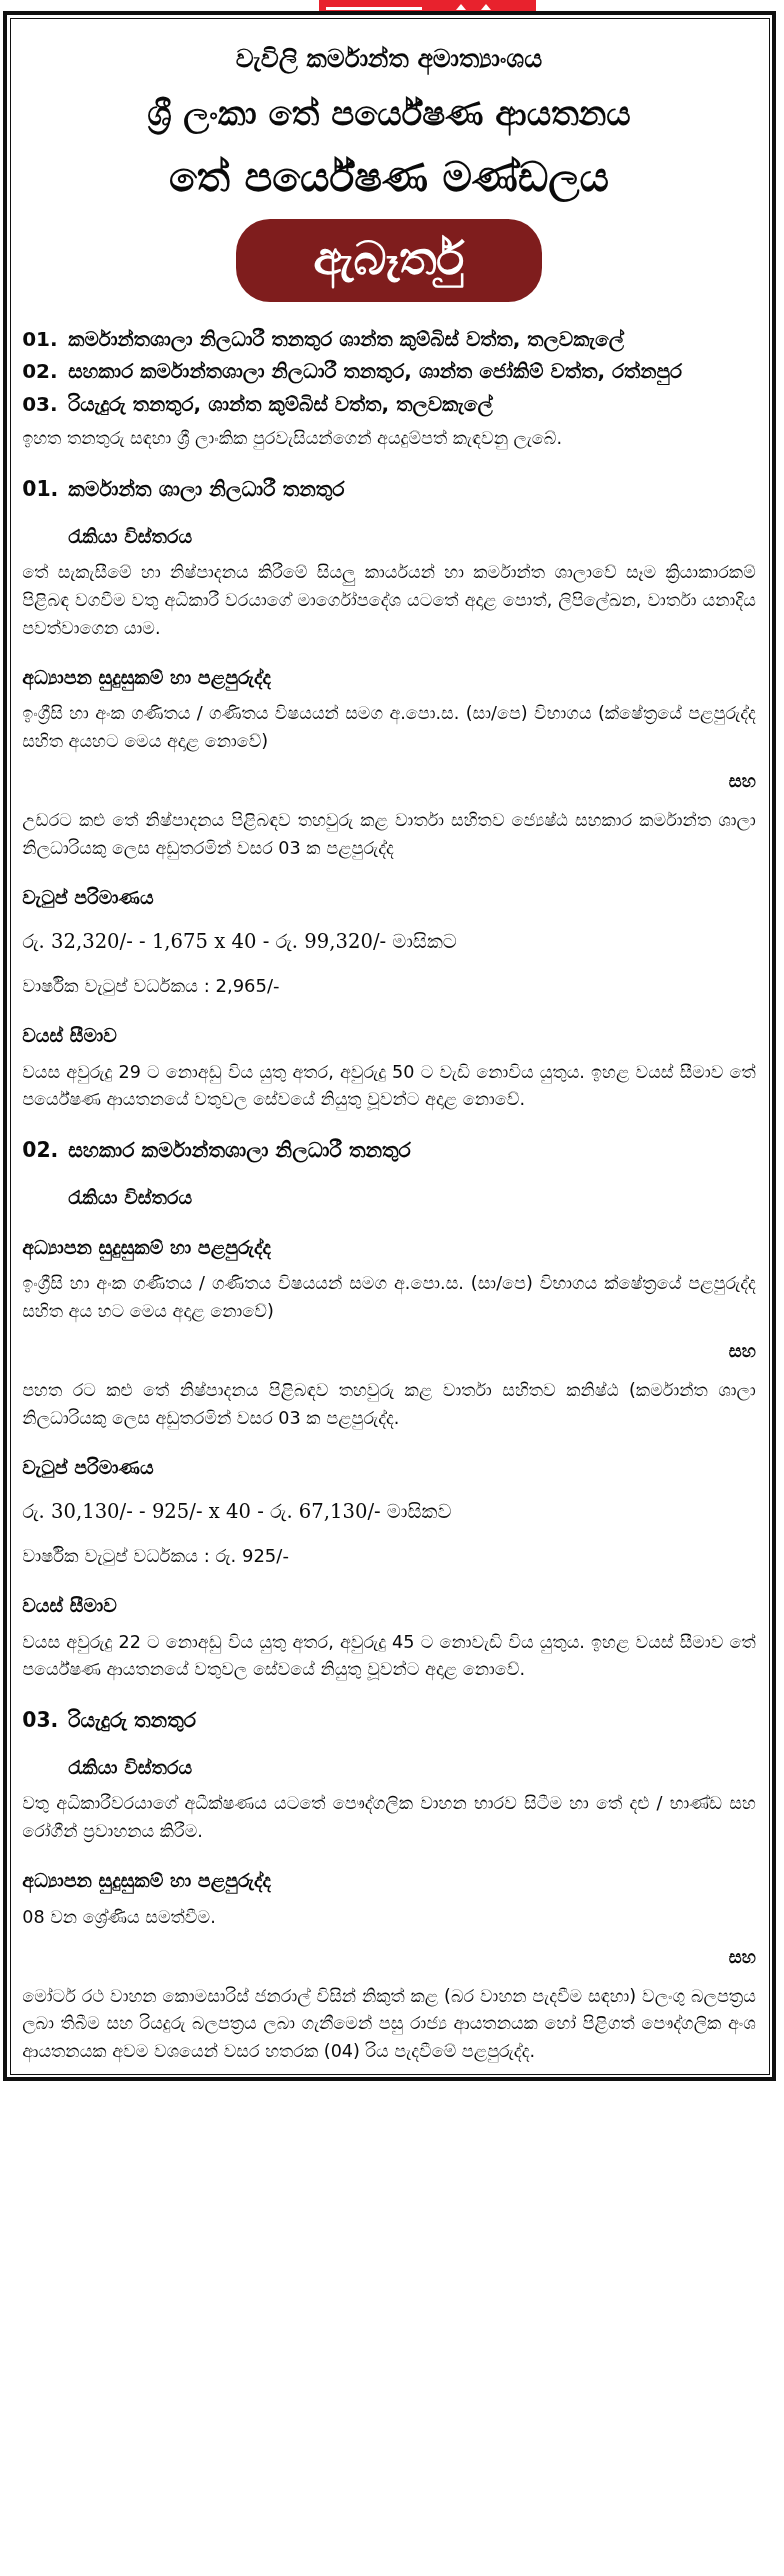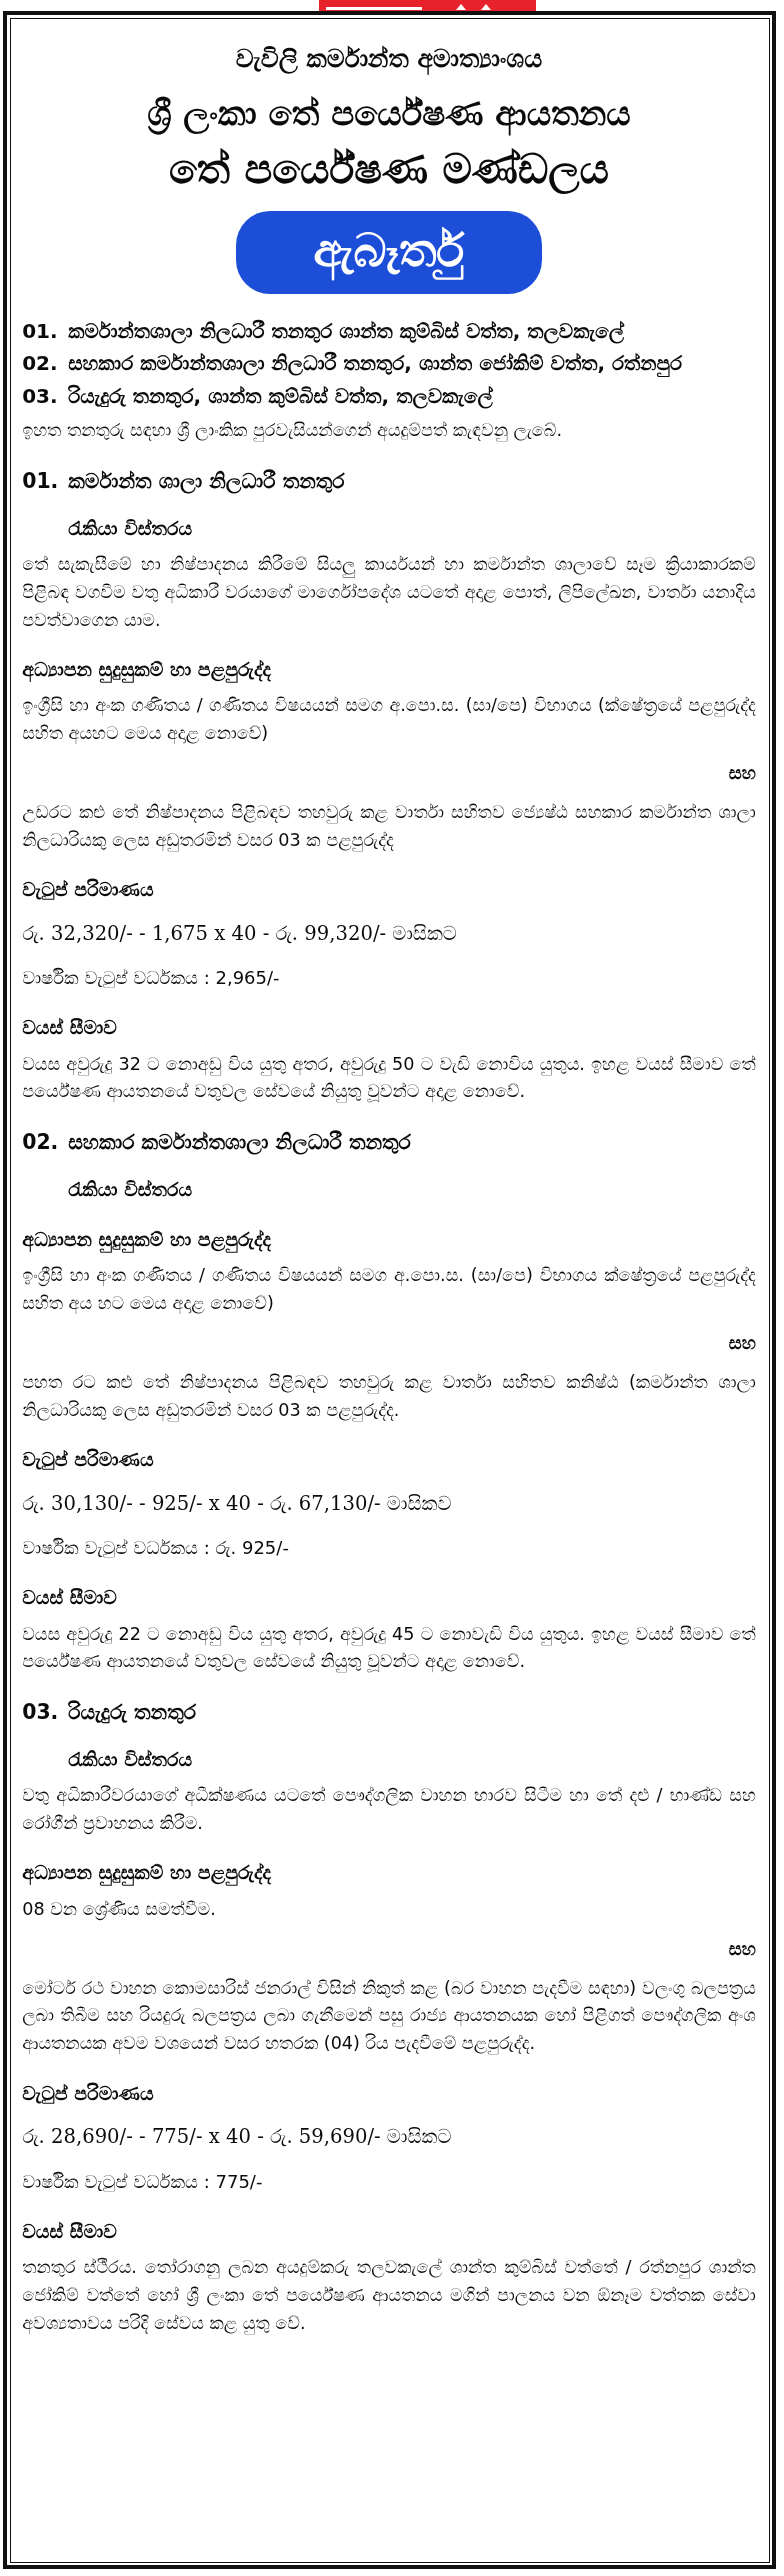--- a/index.html
+++ b/index.html
@@ -17,34 +17,34 @@
     position:absolute;left:6.5px;top:7.4px;width:96px;height:2.5px;background:#ffffff;
   }
   .top-banner .tri{
     position:absolute;top:4.1px;width:0;height:0;
     border-left:5.7px solid transparent;border-right:5.7px solid transparent;
     border-bottom:6.5px solid #ffffff;
   }
   .tri.t1{left:137px}.tri.t2{left:162px}
   
   .frame{
-    position:absolute;left:3.3px;top:11.4px;width:773px;height:2558px;
+    position:absolute;left:3.3px;top:11.4px;width:773px;height:2070px;
     border:4.9px solid #101010;box-sizing:border-box;overflow:hidden;padding-left:24px;
   }
   .frame-inner{
     position:absolute;left:2.5px;top:2.5px;right:2.5px;bottom:2.5px;
     border:1.6px solid #101010;box-sizing:border-box;
     padding:13px 13px 8.2px 11.4px;overflow:hidden;
   }
   .header{text-align:center;margin-top:11.4px;}
   .h-ministry{font-size:25px;font-weight:bold;line-height:1.25;}
   .h-institute{font-size:34px;font-weight:bold;line-height:1.3;margin-top:16px;}
-  .h-board{font-size:41px;font-weight:bold;line-height:1.25;margin-top:9px;}
+  .h-board{font-size:41px;font-weight:bold;line-height:1.25;margin-top:17px;}
   .vacancy-badge{
-    display:inline-block;background:#1d4ed8;color:#ffffff;
+    display:inline-block;background:#7f1d1d;color:#ffffff;
     font-size:46px;font-weight:bold;border-radius:34px;
     padding:11.4px 78px 16.3px;margin-top:16.3px;
   }
   .positions{margin:21px 0 4.9px 0;}
   .pos-line{display:flex;font-weight:bold;font-size:20px;line-height:1.62;}
   .pos-line .no{width:46px;flex:none;}
   .body-text{font-size:17.6px;line-height:1.58;text-align:justify;}
   p.para{margin:2px 0;}
   .indent{margin-left:46px;}
   .sec-title{display:flex;font-weight:bold;font-size:20.4px;margin:21px 0 4.9px 0;line-height:1.5;}
@@ -99,21 +99,21 @@
     <div class="sub-h">රැකියා විස්තරය</div>
     <p class="para indent">තේ සැකැසීමේ හා නිෂ්පාදනය කිරීමේ සියලු කාර්යයන් හා කර්මාන්ත ශාලාවේ සෑම ක්‍රියාකාරකම් පිළිබඳ වගවීම වතු අධිකාරී වරයාගේ මාර්ගෝපදේශ යටතේ අදාළ පොත්, ලිපිලේඛන, වාර්තා යනාදිය පවත්වාගෙන යාම.</p>
     <div class="main-h">අධ්‍යාපන සුදුසුකම් හා පළපුරුද්ද</div>
     <p class="para indent">ඉංග්‍රීසි හා අංක ගණිතය / ගණිතය විෂයයන් සමග අ.පො.ස. (සා/පෙ) විභාගය (ක්ෂේත්‍රයේ පළපුරුද්ද සහිත අයහට මෙය අදාළ නොවේ)</p>
     <div class="and-sep">සහ</div>
     <p class="para indent">උඩරට කළු තේ නිෂ්පාදනය පිළිබඳව තහවුරු කළ වාර්තා සහිතව ජ්‍යෙෂ්ඨ සහකාර කර්මාන්ත ශාලා නිලධාරියකු ලෙස අඩුතරමින් වසර 03 ක පළපුරුද්ද</p>
     <div class="main-h">වැටුප් පරිමාණය</div>
     <p class="salary-line indent">රු. 32,320/- - 1,675 x 40 - රු. 99,320/- මාසිකට</p>
     <p class="increment-line indent">වාර්ෂික වැටුප් වර්ධකය : 2,965/-</p>
     <div class="main-h">වයස් සීමාව</div>
-    <p class="para indent">වයස අවුරුදු 32 ට නොඅඩු විය යුතු අතර, අවුරුදු 50 ට වැඩි නොවිය යුතුය. ඉහළ වයස් සීමාව තේ පර්යේෂණ ආයතනයේ වතුවල සේවයේ නියුතු වූවන්ට අදාළ නොවේ.</p>
+    <p class="para indent">වයස අවුරුදු 29 ට නොඅඩු විය යුතු අතර, අවුරුදු 50 ට වැඩි නොවිය යුතුය. ඉහළ වයස් සීමාව තේ පර්යේෂණ ආයතනයේ වතුවල සේවයේ නියුතු වූවන්ට අදාළ නොවේ.</p>
 
     <div class="sec-title">
       <span class="no">02.</span>
       <span>සහකාර කර්මාන්තශාලා නිලධාරී තනතුර</span>
     </div>
     <div class="sub-h">රැකියා විස්තරය</div>
     <div class="main-h">අධ්‍යාපන සුදුසුකම් හා පළපුරුද්ද</div>
     <p class="para indent">ඉංග්‍රීසි හා අංක ගණිතය / ගණිතය විෂයයන් සමග අ.පො.ස. (සා/පෙ) විභාගය ක්ෂේත්‍රයේ පළපුරුද්ද සහිත අය හට මෙය අදාළ නොවේ)</p>
     <div class="and-sep">සහ</div>
     <p class="para indent">පහත රට කළු තේ නිෂ්පාදනය පිළිබඳව තහවුරු කළ වාර්තා සහිතව කනිෂ්ඨ (කර්මාන්ත ශාලා නිලධාරියකු ලෙස අඩුතරමින් වසර 03 ක පළපුරුද්ද.</p>

